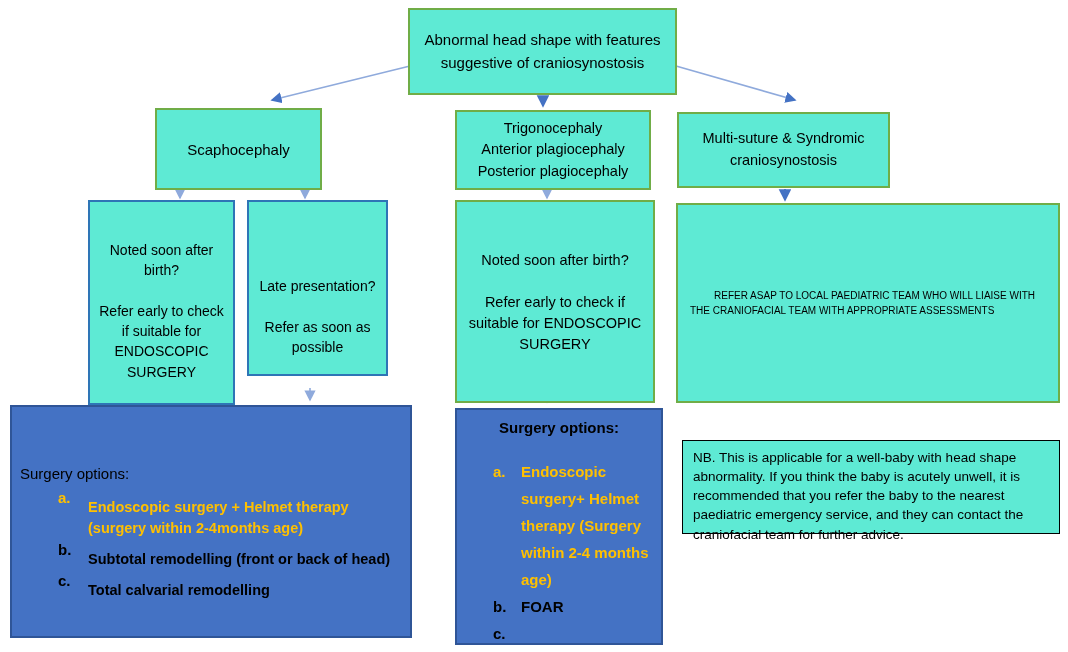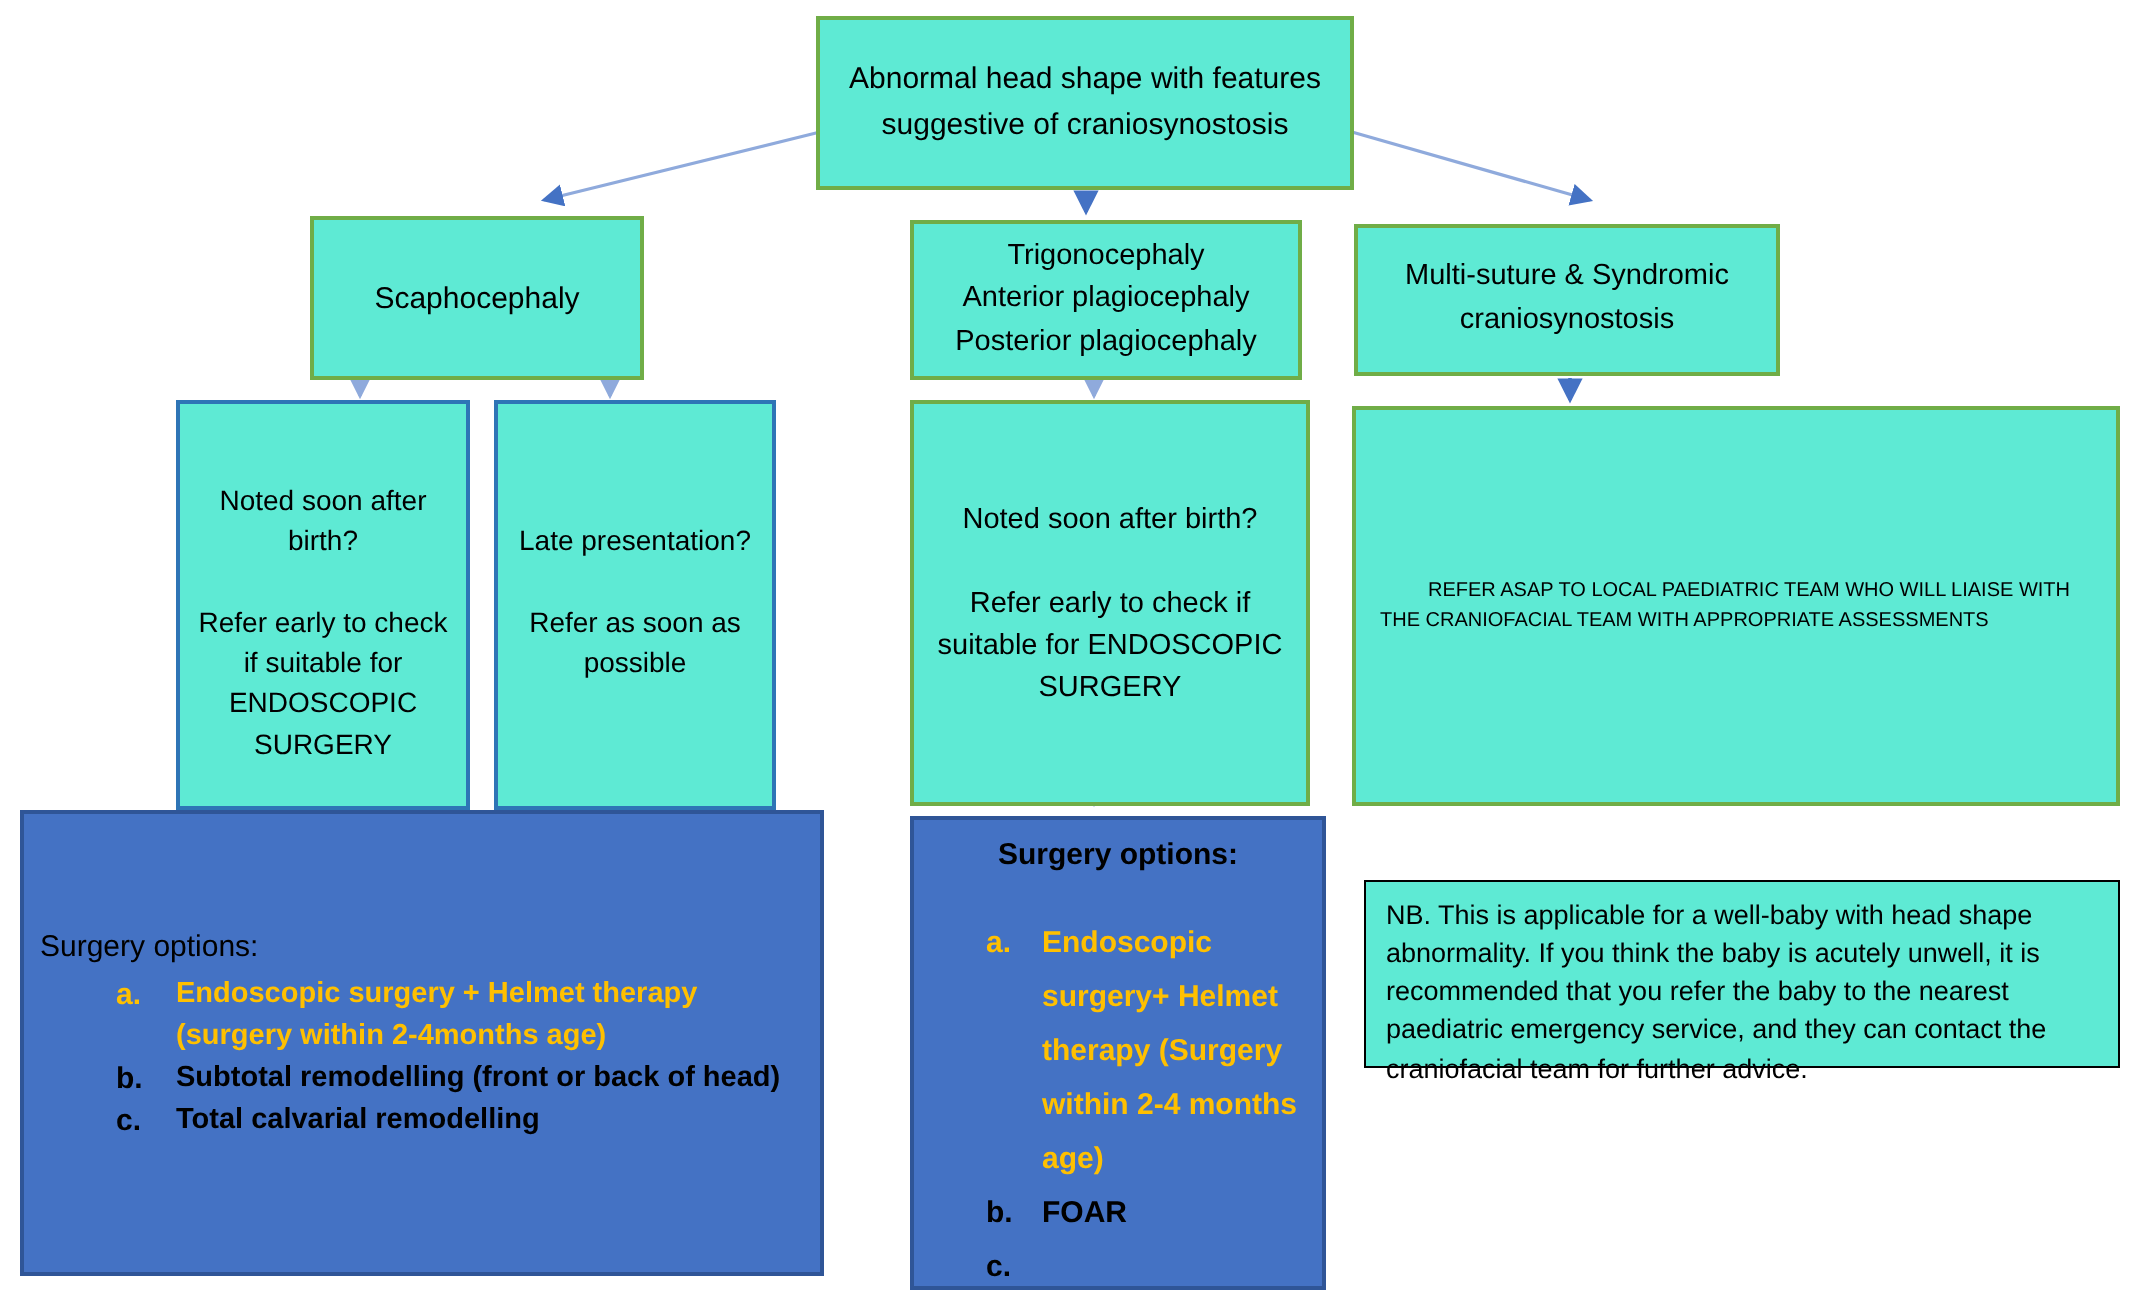--- a/index.html
+++ b/index.html
@@ -19,35 +19,35 @@
   .green{border:2px solid var(--green_border);}
   .blue{border:2px solid var(--blue_border);}
   .center{display:flex;align-items:center;justify-content:center;text-align:center;}
   .preline{white-space:pre-line;}
   .root-box{left:408px;top:8px;width:269px;height:87px;font-size:15px;line-height:1.5;padding:0 14px;}
   .scapho-box{left:155px;top:108px;width:167px;height:82px;font-size:15px;}
   .trigono-box{left:455px;top:110px;width:196px;height:80px;font-size:14.5px;line-height:1.45;}
   .multi-box{left:677px;top:112px;width:213px;height:76px;font-size:14.5px;line-height:1.5;}
   .sub-box{font-size:14px;line-height:1.45;padding:0 8px;align-items:flex-start;padding-top:38px;}
   .scapho-early{left:88px;top:200px;width:147px;height:205px;}
-  .scapho-late{left:247px;top:200px;width:141px;height:205px;padding-top:58px;}
+  .scapho-late{left:247px;top:200px;width:141px;height:176px;padding-top:74px;}
   .trigono-early{left:455px;top:200px;width:200px;height:203px;padding-top:48px;font-size:14.5px;}
   .refer-box{left:676px;top:203px;width:384px;height:200px;display:flex;align-items:center;padding:0 12px;}
   .refer-text{font-size:10px;line-height:1.5;text-align:left;text-indent:24px;}
   .bluefill{background:var(--blue_fill);border:2px solid var(--blue_fill_border);color:var(--ink);}
   .surgery-left{left:10px;top:405px;width:402px;height:233px;padding:58px 10px 0 8px;font-size:15px;}
   .surgery-mid{left:455px;top:408px;width:208px;height:237px;padding:9px 6px 0 6px;font-size:15px;}
   .surgery-mid .heading{text-align:center;font-weight:600;}
   .surgery-left .heading{font-weight:400;}
   .olist{margin-top:5px;}
   .li{display:flex;font-weight:700;}
   .surgery-left .olist{padding-left:38px;}
   .surgery-left .li{line-height:21px;}
   .surgery-left .li .mk{width:30px;flex:none;}
-  .surgery-left .li .tx{width:318px;font-size:14.5px;}
+  .surgery-left .li .tx{width:318px;font-size:14.5px;margin-top:10px;}
   .surgery-mid .olist{padding-left:30px;margin-top:22px;}
   .surgery-mid .li{line-height:27px;}
   .surgery-mid .li .mk{width:28px;flex:none;}
   .surgery-mid .li .tx{width:134px;}
   .hl{color:var(--highlight_orange);}
   .nb-box{left:682px;top:440px;width:378px;height:94px;border:1.5px solid #000;padding:7px 10px;font-size:13.5px;line-height:1.42;}
   .nb-label{font-weight:400;}
   svg.arrows{position:absolute;left:0;top:0;width:1068px;height:652px;pointer-events:none;}
 </style>
 </head>

